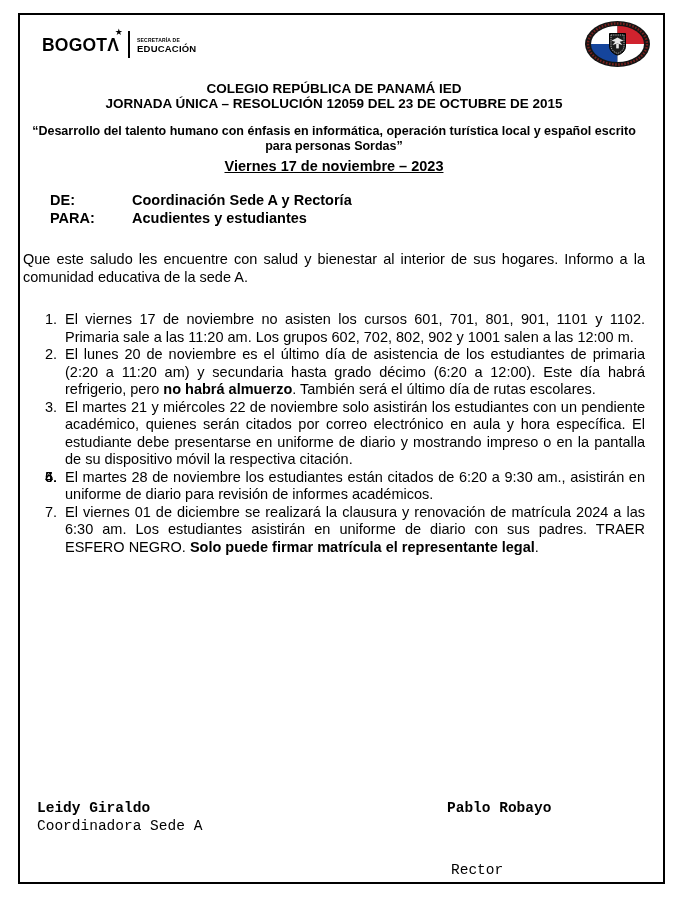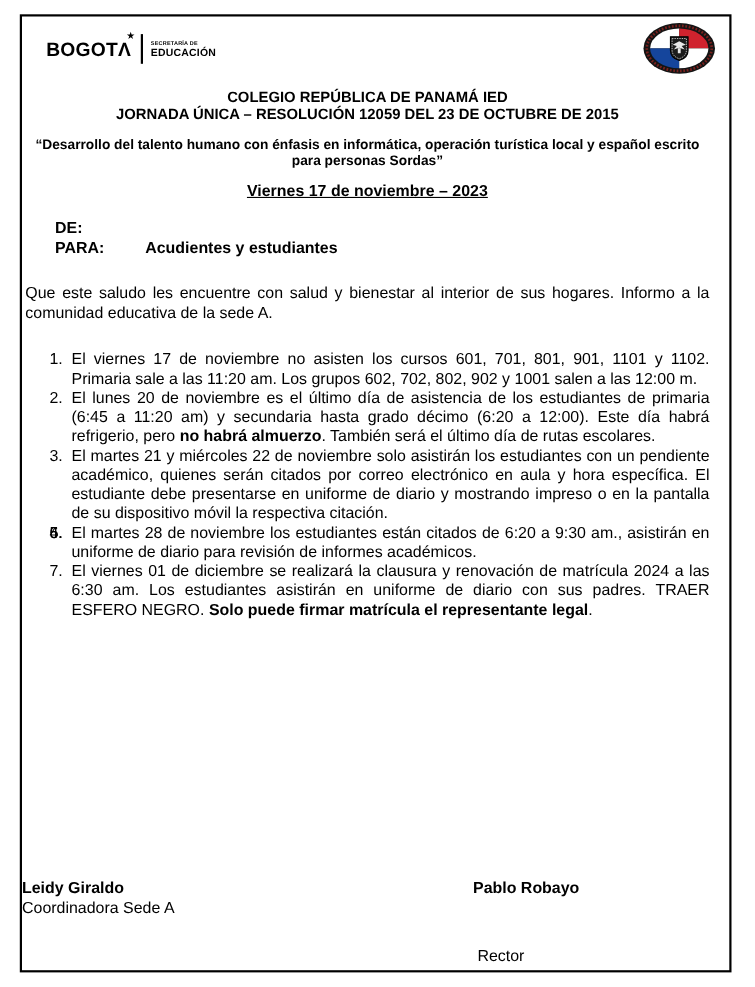--- a/index.html
+++ b/index.html
@@ -24,36 +24,36 @@
   .bog-sep { width:2px; height:27px; background:#000; margin:4px 7px 0 9px; }
   .bog-right { padding-top:6px; }
   .bog-small { font-size:5px; font-weight:bold; letter-spacing:.2px; }
   .bog-big { font-size:9.5px; font-weight:bold; letter-spacing:.2px; }
 
   
   .crest { position:absolute; right:11px; top:5px; width:69px; height:48px; }
 
   .titles { padding-top:42px; text-align:center; font-weight:bold; font-size:13.5px; line-height:15px;margin-top:24px; }
   .motto  { margin-top:13px; text-align:center; font-weight:bold; font-size:12.5px; line-height:15px; }
-  .date-line { margin-top:12px; text-align:center; font-weight:bold; font-size:14.5px; line-height:17px; }
+  .date-line { margin-top:4px; text-align:center; font-weight:bold; font-size:14.5px; line-height:17px; }
   .date-text { text-decoration:underline; }
 
   .memo { margin-top:17px; font-weight:bold; font-size:14.5px; line-height:17.5px;margin-left:27px; }
   .memo-row { display:flex; }
   .memo-label { flex:0 0 82px; }
   .memo-value.u { text-decoration:underline; }
 
   .intro { margin-top:24px; font-size:14.5px; line-height:17.5px; text-align:justify; }
 
   .list { margin-top:25px; font-size:14.5px; line-height:17.5px; }
   .li { position:relative; padding-left:42px; text-align:justify; }
   .num { position:absolute; left:22px; }
   .li b { font-weight:bold; }
 
-  .sigs { position:absolute; left:0; right:18px; top:785px; font-size:14.5px; line-height:17.5px; }
+  .sigs { position:absolute; left:17px; right:18px; top:785px; font-size:14.5px; line-height:17.5px;font-family:Liberation Mono, monospace; }
   .sig-name { font-weight:bold; }
   .sig.right { position:absolute; left:410px; top:0; }
   .sig.right .sig-title { padding-left:4px;margin-top:44px; }
 </style>
 </head>
 <body>
 
 <div class="frame">
   <div class="inner">
 
@@ -93,32 +93,33 @@
 
     <div class="motto">“Desarrollo del talento humano con énfasis en informática, operación turística local y español escrito para personas Sordas”</div>
 
     <div class="date-line">
       <span class="date-text">Viernes 17 de noviembre – 2023</span>
     </div>
 
     <div class="memo">
         <div class="memo-row">
           <span class="memo-label">DE:</span>
+          <span class="memo-value">Coordinación Sede A y Rectoría</span>
         </div>
         <div class="memo-row">
           <span class="memo-label">PARA:</span>
           <span class="memo-value">Acudientes y estudiantes</span>
         </div>
       </div>
 
     <div class="intro">Que este saludo les encuentre con salud y bienestar al interior de sus hogares. Informo a la comunidad educativa de la sede A.</div>
 
     <div class="list">
         <div class="li"><span class="num">1.</span><span><span>El viernes 17 de noviembre no asisten los cursos 601, 701, 801, 901, 1101 y 1102. Primaria sale a las 11:20 am. Los grupos 602, 702, 802, 902 y 1001 salen a las 12:00 m.</span></span></div>
-        <div class="li"><span class="num">2.</span><span><span>El lunes 20 de noviembre es el último día de asistencia de los estudiantes de primaria (6:45 a 11:20 am) y secundaria hasta grado décimo (6:20 a 12:00). Este día habrá refrigerio, pero </span><b>no habrá almuerzo</b><span>. También será el último día de rutas escolares.</span></span></div>
+        <div class="li"><span class="num">2.</span><span><span>El lunes 20 de noviembre es el último día de asistencia de los estudiantes de primaria (2:20 a 11:20 am) y secundaria hasta grado décimo (6:20 a 12:00). Este día habrá refrigerio, pero </span><b>no habrá almuerzo</b><span>. También será el último día de rutas escolares.</span></span></div>
         <div class="li"><span class="num">3.</span><span><span>El martes 21 y miércoles 22 de noviembre solo asistirán los estudiantes con un pendiente académico, quienes serán citados por correo electrónico en aula y hora específica. El estudiante debe presentarse en uniforme de diario y mostrando impreso o en la pantalla de su dispositivo móvil la respectiva citación.</span></span></div>
         <div class="li"><span class="num">4.</span></div>
         <div class="li"><span class="num">5.</span></div>
         <div class="li"><span class="num">6.</span><span><span>El martes 28 de noviembre los estudiantes están citados de 6:20 a 9:30 am., asistirán en uniforme de diario para revisión de informes académicos.</span></span></div>
         <div class="li"><span class="num">7.</span><span><span>El viernes 01 de diciembre se realizará la clausura y renovación de matrícula 2024 a las 6:30 am. Los estudiantes asistirán en uniforme de diario con sus padres. TRAER ESFERO NEGRO. </span><b>Solo puede firmar matrícula el representante legal</b><span>.</span></span></div>
       </div>
 
     <div class="sigs">
       <div class="sig left">
         <div class="sig-name">Leidy Giraldo</div>

